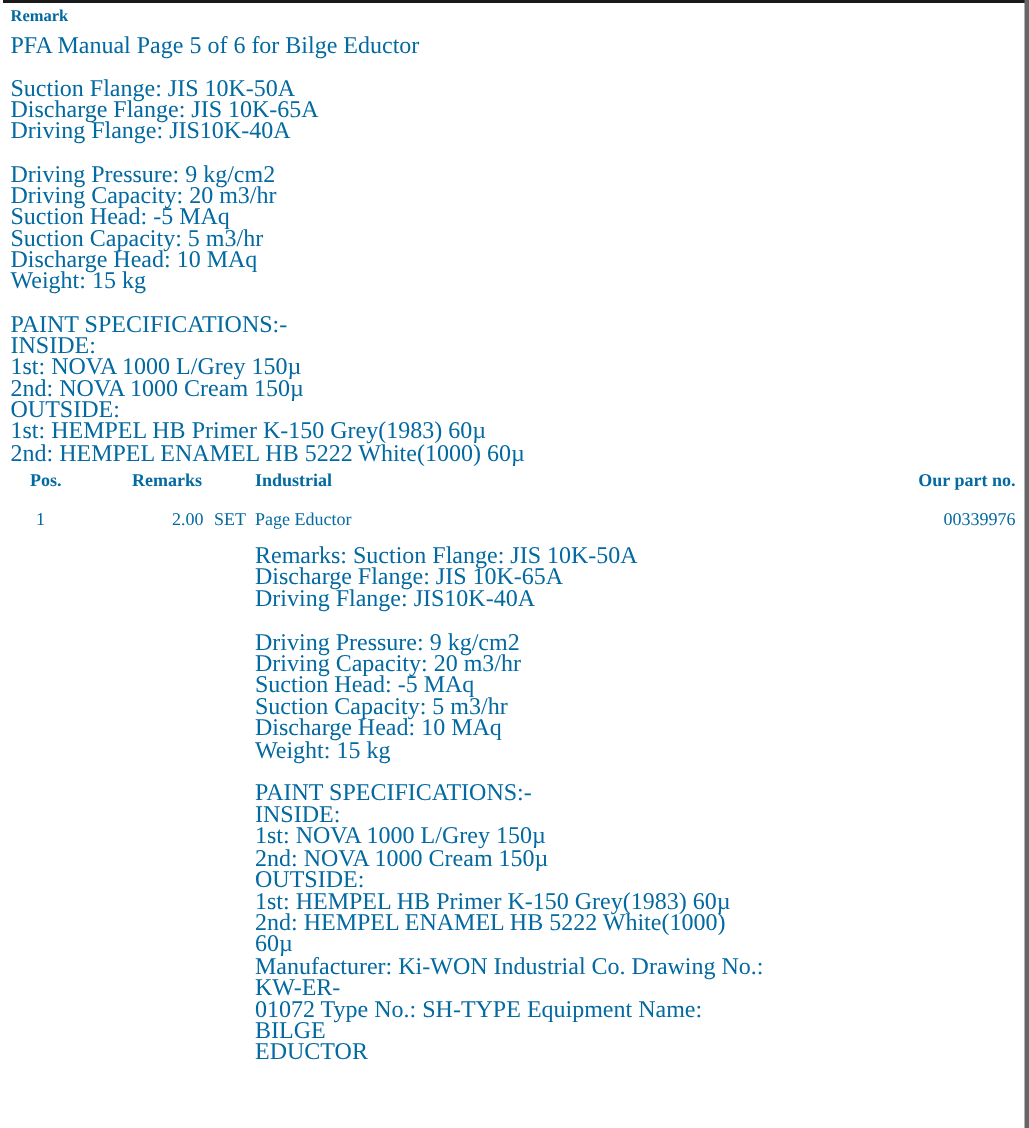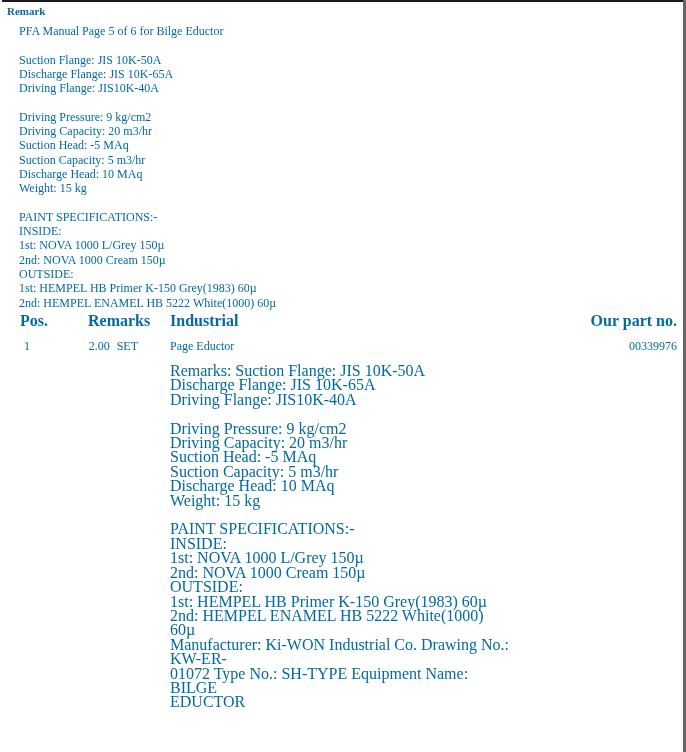--- a/index.html
+++ b/index.html
@@ -26,44 +26,44 @@
   }
   .remark-label {
     position: absolute;
     left: 7px; top: 5px;
     font-size: 11px;
     font-weight: bold;
     line-height: 13px;
   }
   .remark-body {
     position: absolute;
-    left: 19px; top: 24px;
+    left: 7px; top: 24px;
     width: 460px;
-    font-size: 12px;
+    font-size: 16px;
     line-height: 14.3px;
     white-space: pre-line;
   }
   .th {
     position: absolute;
     top: 313px;
-    font-size: 16px;
+    font-size: 12px;
     font-weight: bold;
     line-height: 15px;
   }
   .th-pos  { left: 20px; }
   .th-qty  { left: 88px; }
   .th-desc { left: 170px; }
   .th-part { right: 9px; }
   .cell {
     position: absolute;
     font-size: 12px;
     line-height: 15px;
   }
   .row-pos   { left: 24px; top: 339px; }
-  .row-qty   { left: 50px; top: 339px; width: 88px; text-align: right; }
+  .row-qty   { left: 76px; top: 339px; width: 88px; text-align: right; }
   .row-qty .unit { margin-left: 7px; }
   .row-title { left: 170px; top: 339px; }
   .row-part  { right: 9px; top: 339px; }
   .row-detail {
     position: absolute;
     left: 170px; top: 364px;
     width: 340px;
     font-size: 16px;
     line-height: 14.4px;
     white-space: pre-line;

